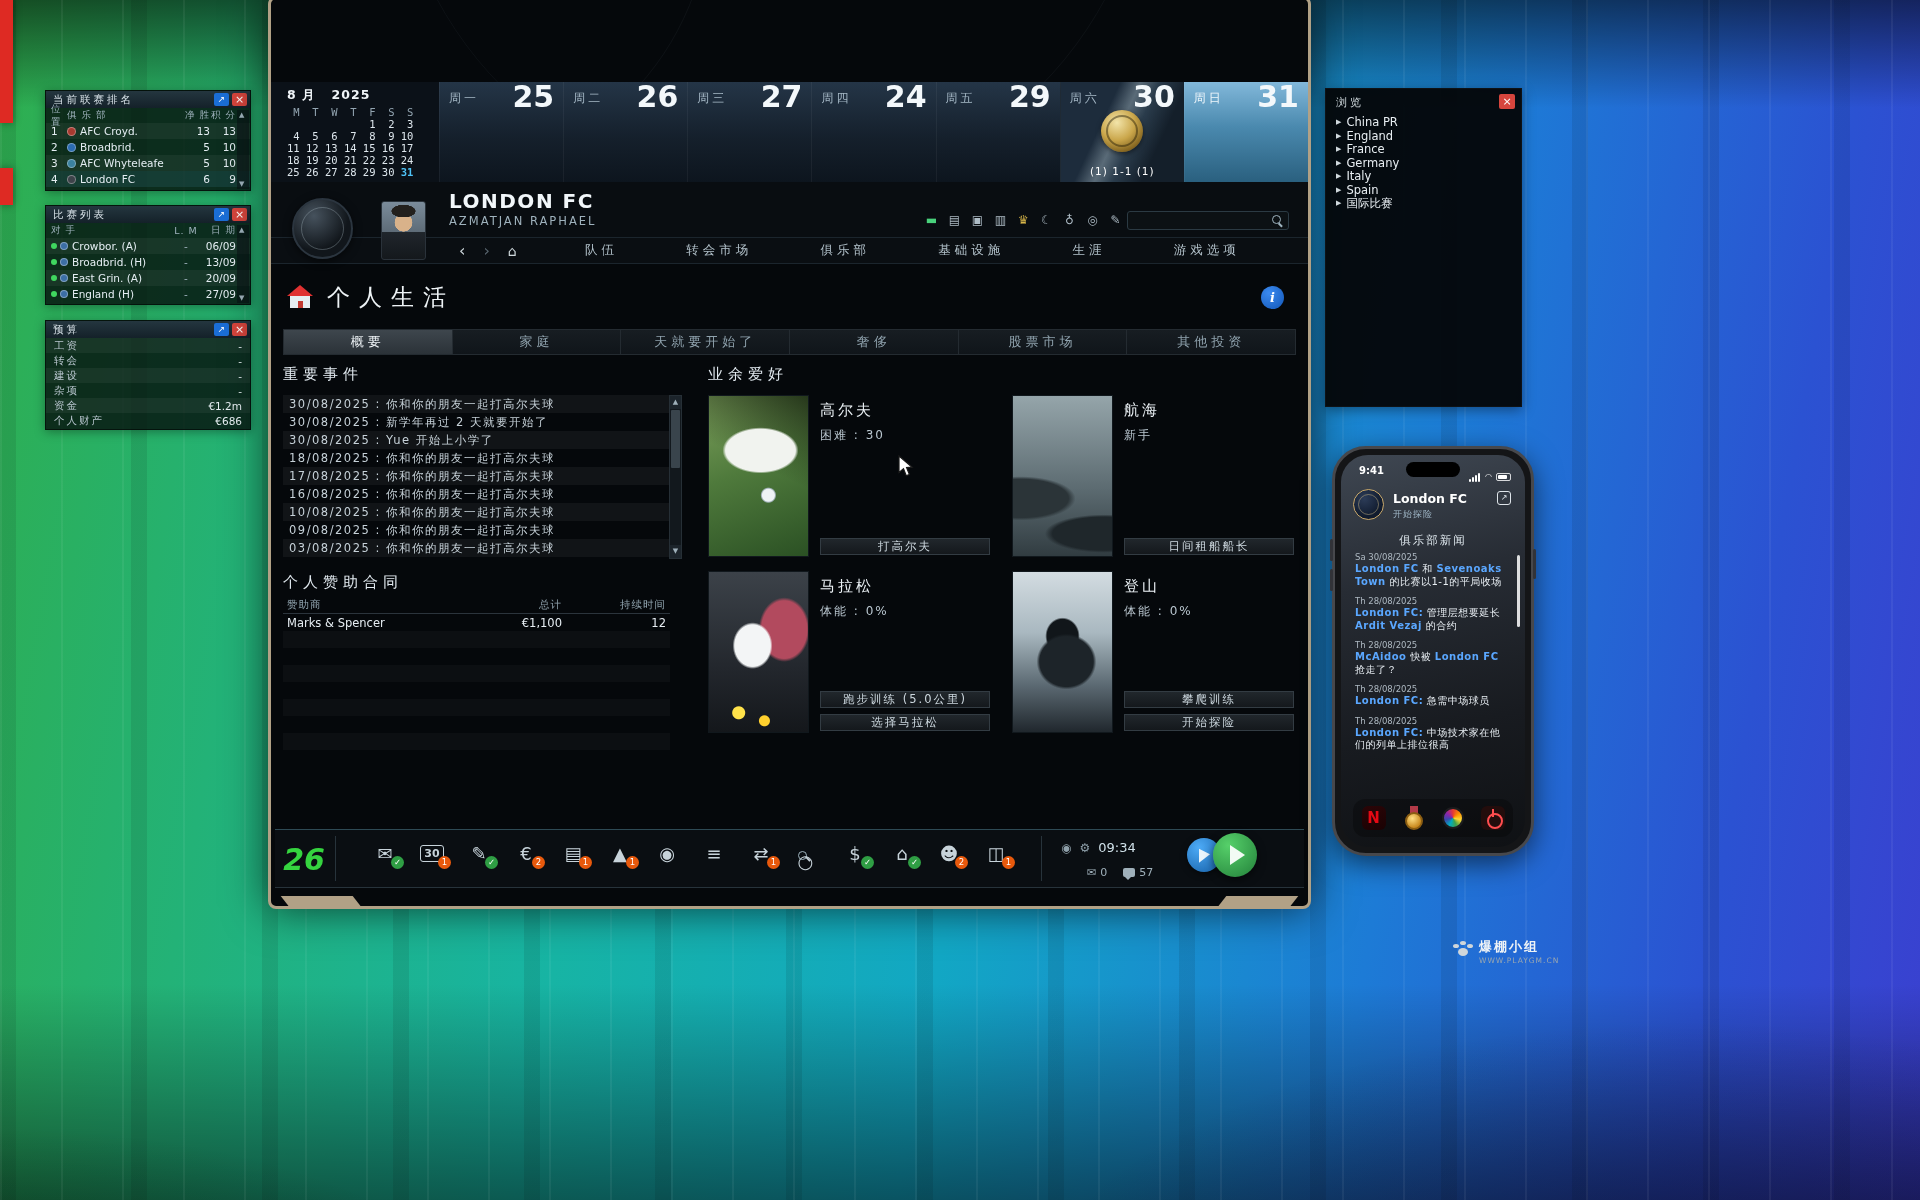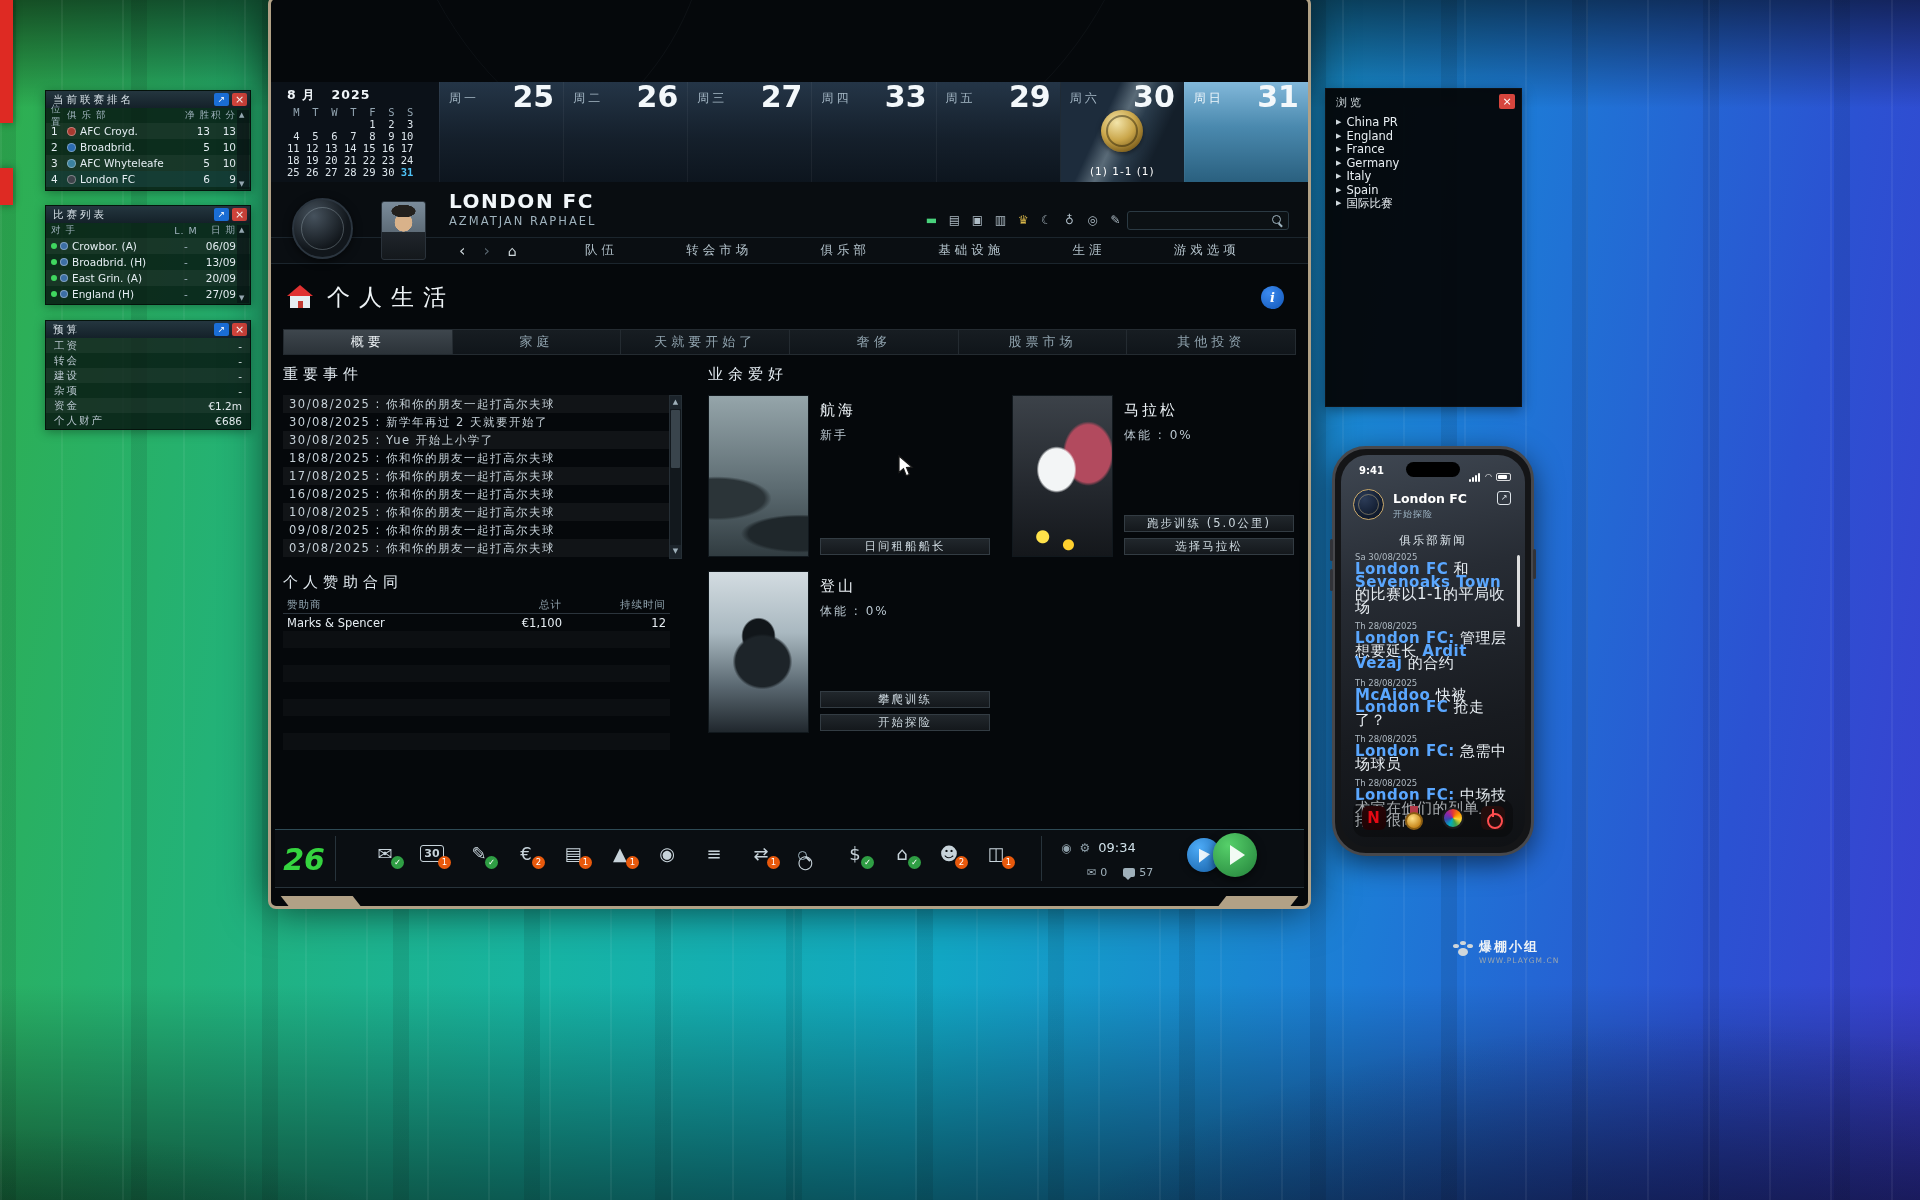--- a/index.html
+++ b/index.html
@@ -218,21 +218,21 @@
 #ph-crest{position:absolute;left:0;top:0;width:31px;height:31px;border-radius:50%;background:radial-gradient(circle at 36% 30%,#2c3c58,#101b2e 65%);border:1px solid #c9a86a;}
 #ph-crest::after{content:"";position:absolute;inset:4px;border-radius:50%;border:1px solid rgba(200,180,130,.5);}
 #ph-club{position:absolute;left:40px;top:2px;font-size:12.5px;font-weight:bold;color:#fff;}
 #ph-sub{position:absolute;left:40px;top:19px;font-size:9px;color:#9fb6c6;letter-spacing:1px;}
 #ph-link{position:absolute;right:2px;top:2px;width:14px;height:14px;border:1.5px solid #dfe5ea;border-radius:3px;color:#dfe5ea;font-size:8px;line-height:12px;text-align:center;}
 #ph-link::before{content:"↗";}
 #ph-section{position:absolute;top:78px;left:0;right:0;text-align:center;font-size:11.5px;letter-spacing:2px;color:#dde6ec;}
 #ph-news{position:absolute;top:97px;left:14px;right:18px;}
 .news-item{margin-bottom:8px;cursor:default;}
 .news-date{font-size:8.5px;color:#aeb9c2;margin-bottom:1px;}
-.news-text{font-size:15px;line-height:12.5px;color:#e7edf2;letter-spacing:.5px;}
+.news-text{font-size:10px;line-height:12.5px;color:#e7edf2;letter-spacing:.5px;}
 .news-text .hl{color:#5aa7ff;font-weight:bold;}
 #ph-scroll{position:absolute;right:5px;top:100px;width:3px;height:72px;background:rgba(255,255,255,.85);border-radius:2px;}
 #ph-dock{position:absolute;left:12px;right:12px;bottom:10px;height:38px;background:rgba(0,0,0,.28);border-radius:12px;display:flex;align-items:center;justify-content:space-around;}
 #dock-netflix{width:24px;height:24px;border-radius:6px;background:linear-gradient(160deg,#2b0507,#1a0203);color:#e50914;font-weight:bold;font-size:15px;text-align:center;line-height:24px;}
 #dock-medal{position:relative;width:22px;height:24px;}
 #dock-medal::before{content:"";position:absolute;left:7px;top:0;width:8px;height:9px;background:#b23a48;}
 #dock-medal .coin{position:absolute;left:2px;top:6px;width:18px;height:18px;border-radius:50%;background:radial-gradient(circle at 38% 32%,#ffe084,#c98a1f 70%);border:2px solid #8a5d12;}
 #dock-wheel{width:22px;height:22px;border-radius:50%;border:2px solid #1c1c1e;
  background:conic-gradient(#e53935,#fb8c00,#fdd835,#43a047,#00acc1,#3949ab,#8e24aa,#e53935);}
 #dock-power{position:relative;width:24px;height:24px;border-radius:6px;background:#230d0c;}
@@ -426,21 +426,21 @@
         </div>
 
         <div class="day-col">
           <span class="day-name">周三</span>
           <span class="day-num">27</span>
 
         </div>
 
         <div class="day-col">
           <span class="day-name">周四</span>
-          <span class="day-num">33</span>
+          <span class="day-num">24</span>
 
         </div>
 
         <div class="day-col">
           <span class="day-name">周五</span>
           <span class="day-num">29</span>
 
         </div>
 
         <div class="day-col sat">
@@ -565,20 +565,28 @@
     <div class="sp-empty"></div>
     <div class="sp-empty"></div>
     <div class="sp-empty"></div>
     <div class="sp-empty"></div>
     <div class="sp-empty"></div>
     <div class="sp-empty"></div>
   </div>
 
   <div class="section-title" style="left:437px;top:366px;">业余爱好</div>
   <div id="hobbies">
+    <div class="h-card">
+      <div class="h-photo ph-golf"></div>
+      <div class="h-name">高尔夫</div>
+      <div class="h-stat">困难 : 30</div>
+      <div class="h-buttons">
+          <div class="hobby-btn">打高尔夫</div>
+        </div>
+    </div>
     <div class="h-card">
       <div class="h-photo ph-sailing"></div>
       <div class="h-name">航海</div>
       <div class="h-stat">新手</div>
       <div class="h-buttons">
           <div class="hobby-btn">日间租船船长</div>
         </div>
     </div>
     <div class="h-card">
       <div class="h-photo ph-marathon"></div>

